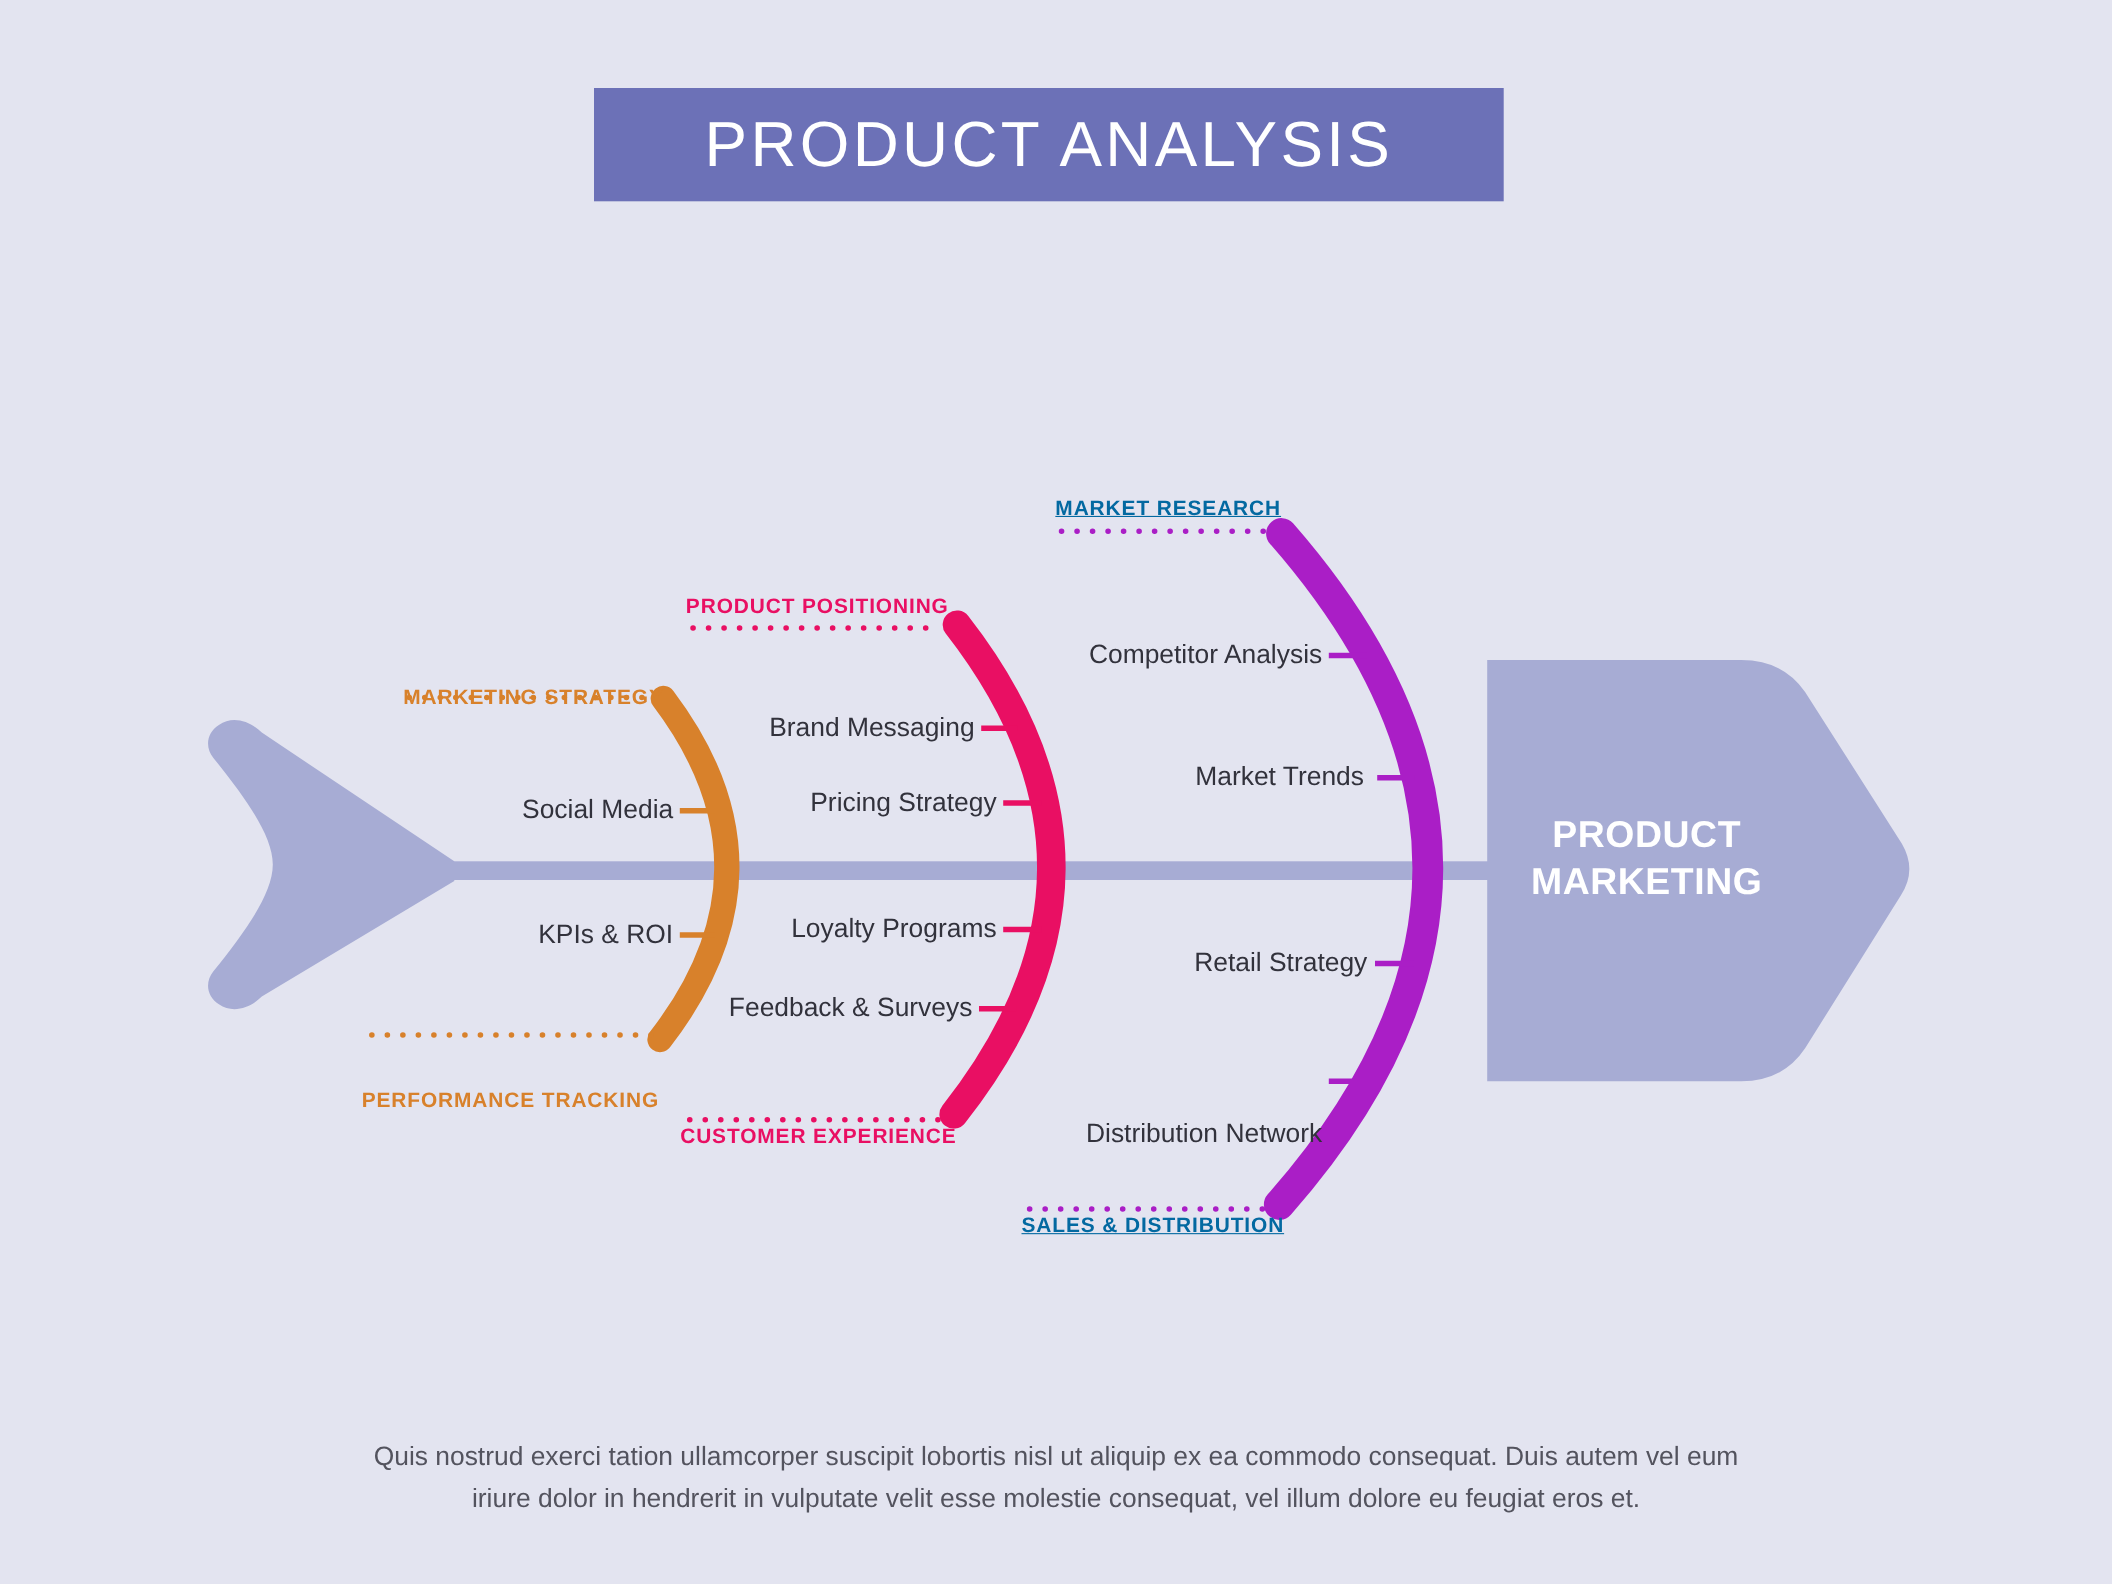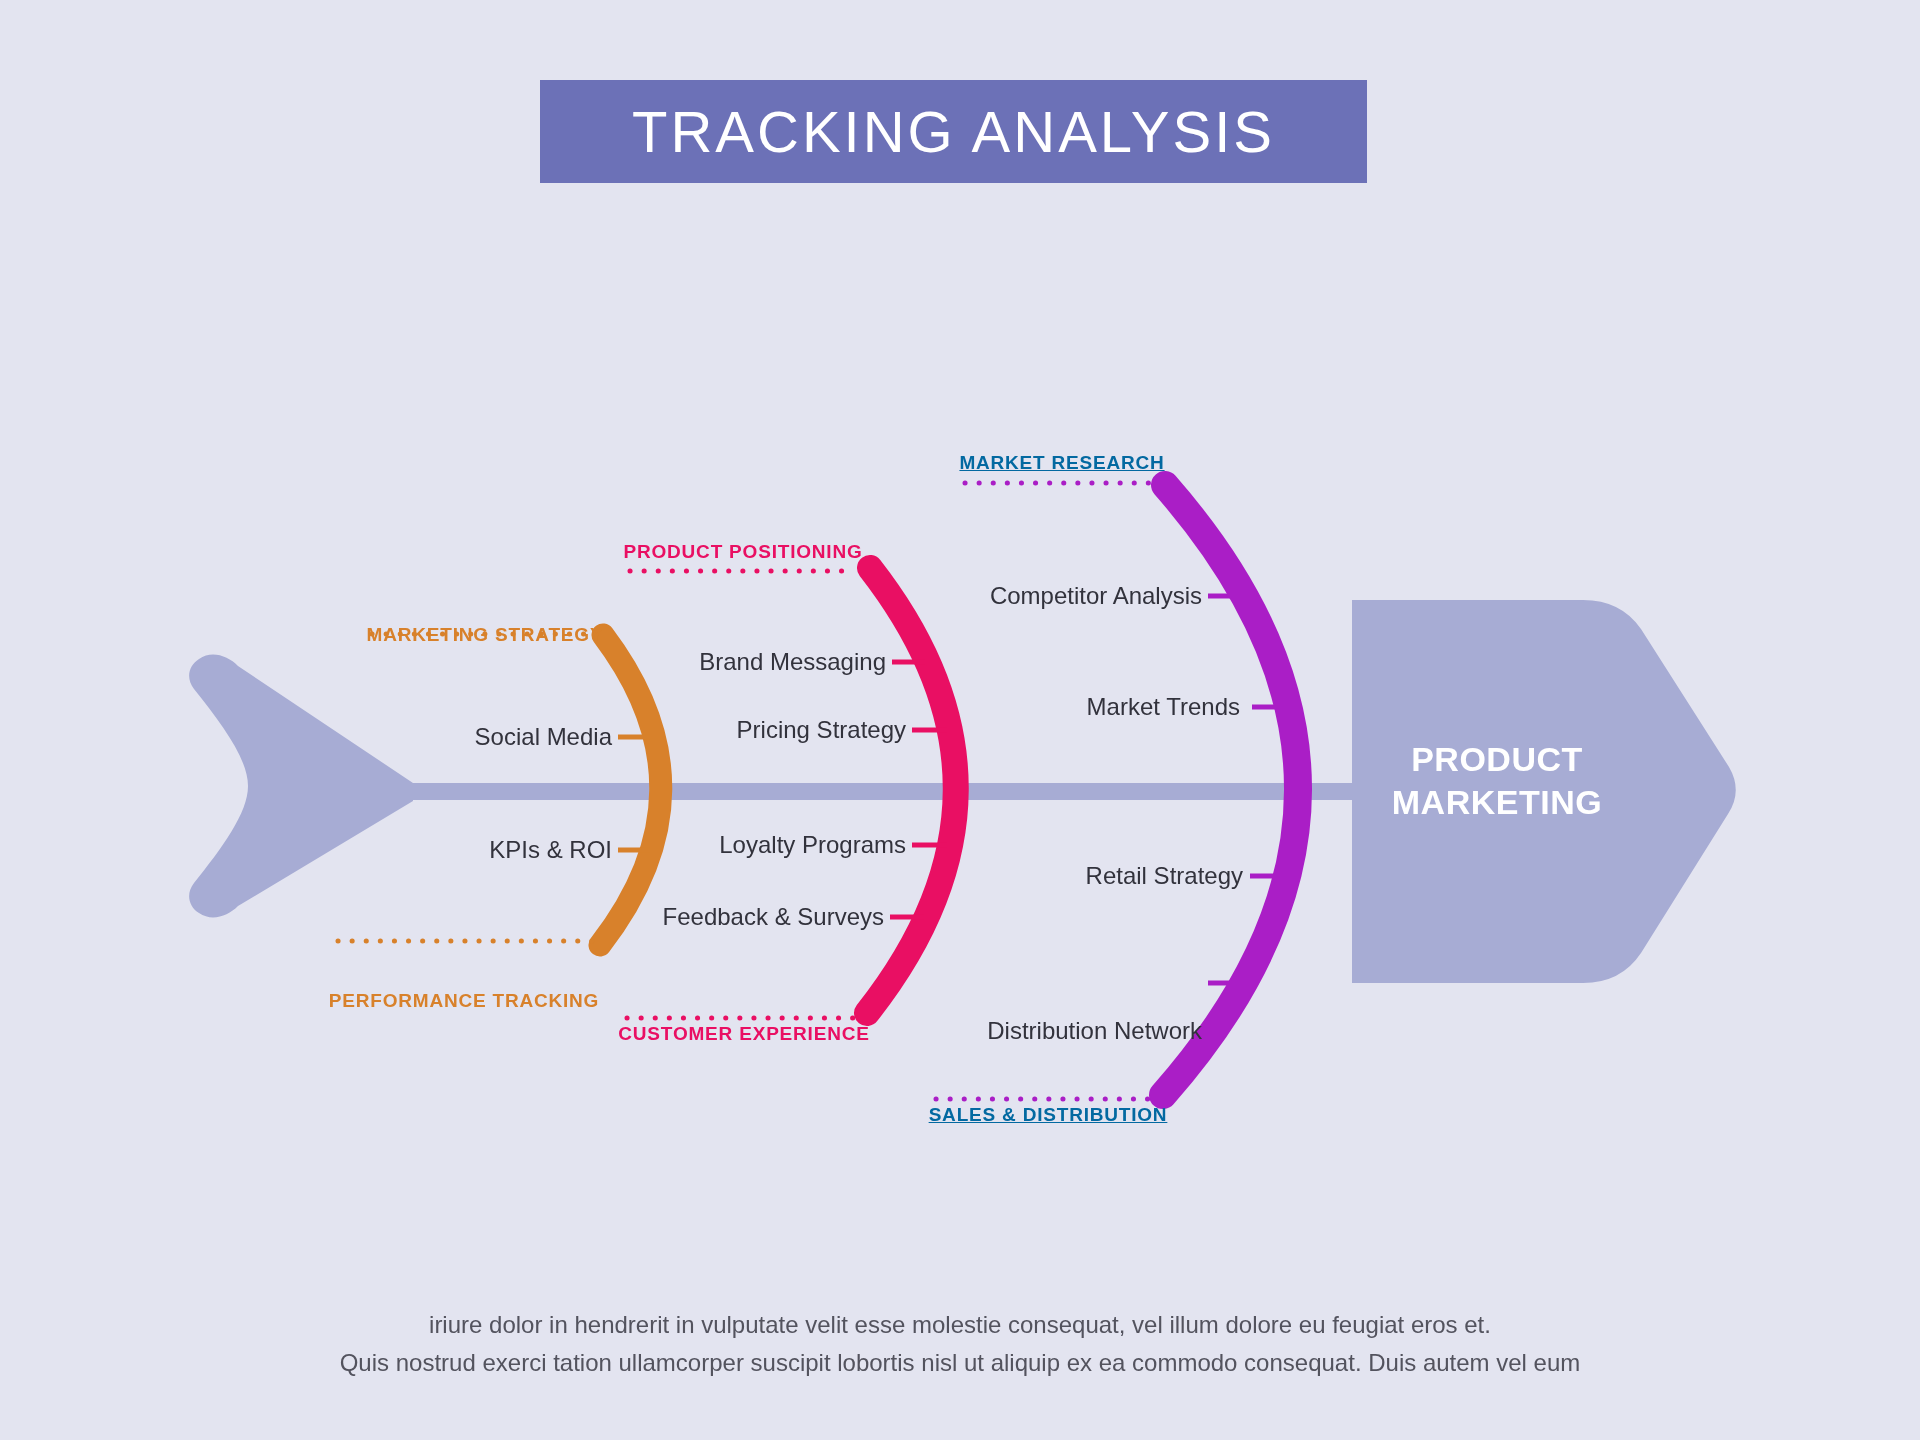--- a/index.html
+++ b/index.html
@@ -46,21 +46,21 @@
     text-align:center;color:#53535E;
     font-size:24px;line-height:38px;font-weight:400;
   }
 </style>
 </head>
 <body>
 
 <div class="page">
 
   <div class="banner">
-    <div class="banner-title">TRACKING ANALYSIS</div>
+    <div class="banner-title">PRODUCT ANALYSIS</div>
   </div>
 
   <svg class="fish-svg" viewBox="0 0 1920 1440">
 
     <path d="M 199,659
          C 212,650 228,656 238,666
          L 413,783 L 413,801
          L 238,906
          C 228,916 212,922 199,913
          C 188,906 186,893 194,883
@@ -115,17 +115,17 @@
   <div class="item-label" style="right:1034px;top:648px;">Brand Messaging</div>
   <div class="item-label" style="right:1014px;top:716px;">Pricing Strategy</div>
   <div class="item-label" style="right:1014px;top:831px;">Loyalty Programs</div>
   <div class="item-label" style="right:1036px;top:903px;">Feedback &amp; Surveys</div>
   <div class="item-label" style="right:718px;top:582px;">Competitor Analysis</div>
   <div class="item-label" style="right:680px;top:693px;">Market Trends</div>
   <div class="item-label" style="right:677px;top:862px;">Retail Strategy</div>
   <div class="item-label" style="right:718px;top:969px;margin-top:48px;">Distribution Network</div>
 
   <div class="footer">
+    <div>Quis nostrud exerci tation ullamcorper suscipit lobortis nisl ut aliquip ex ea commodo consequat. Duis autem vel eum</div>
     <div>iriure dolor in hendrerit in vulputate velit esse molestie consequat, vel illum dolore eu feugiat  eros et.</div>
-    <div>Quis nostrud exerci tation ullamcorper suscipit lobortis nisl ut aliquip ex ea commodo consequat. Duis autem vel eum</div>
   </div>
 
 </div>
 
 </body></html>

